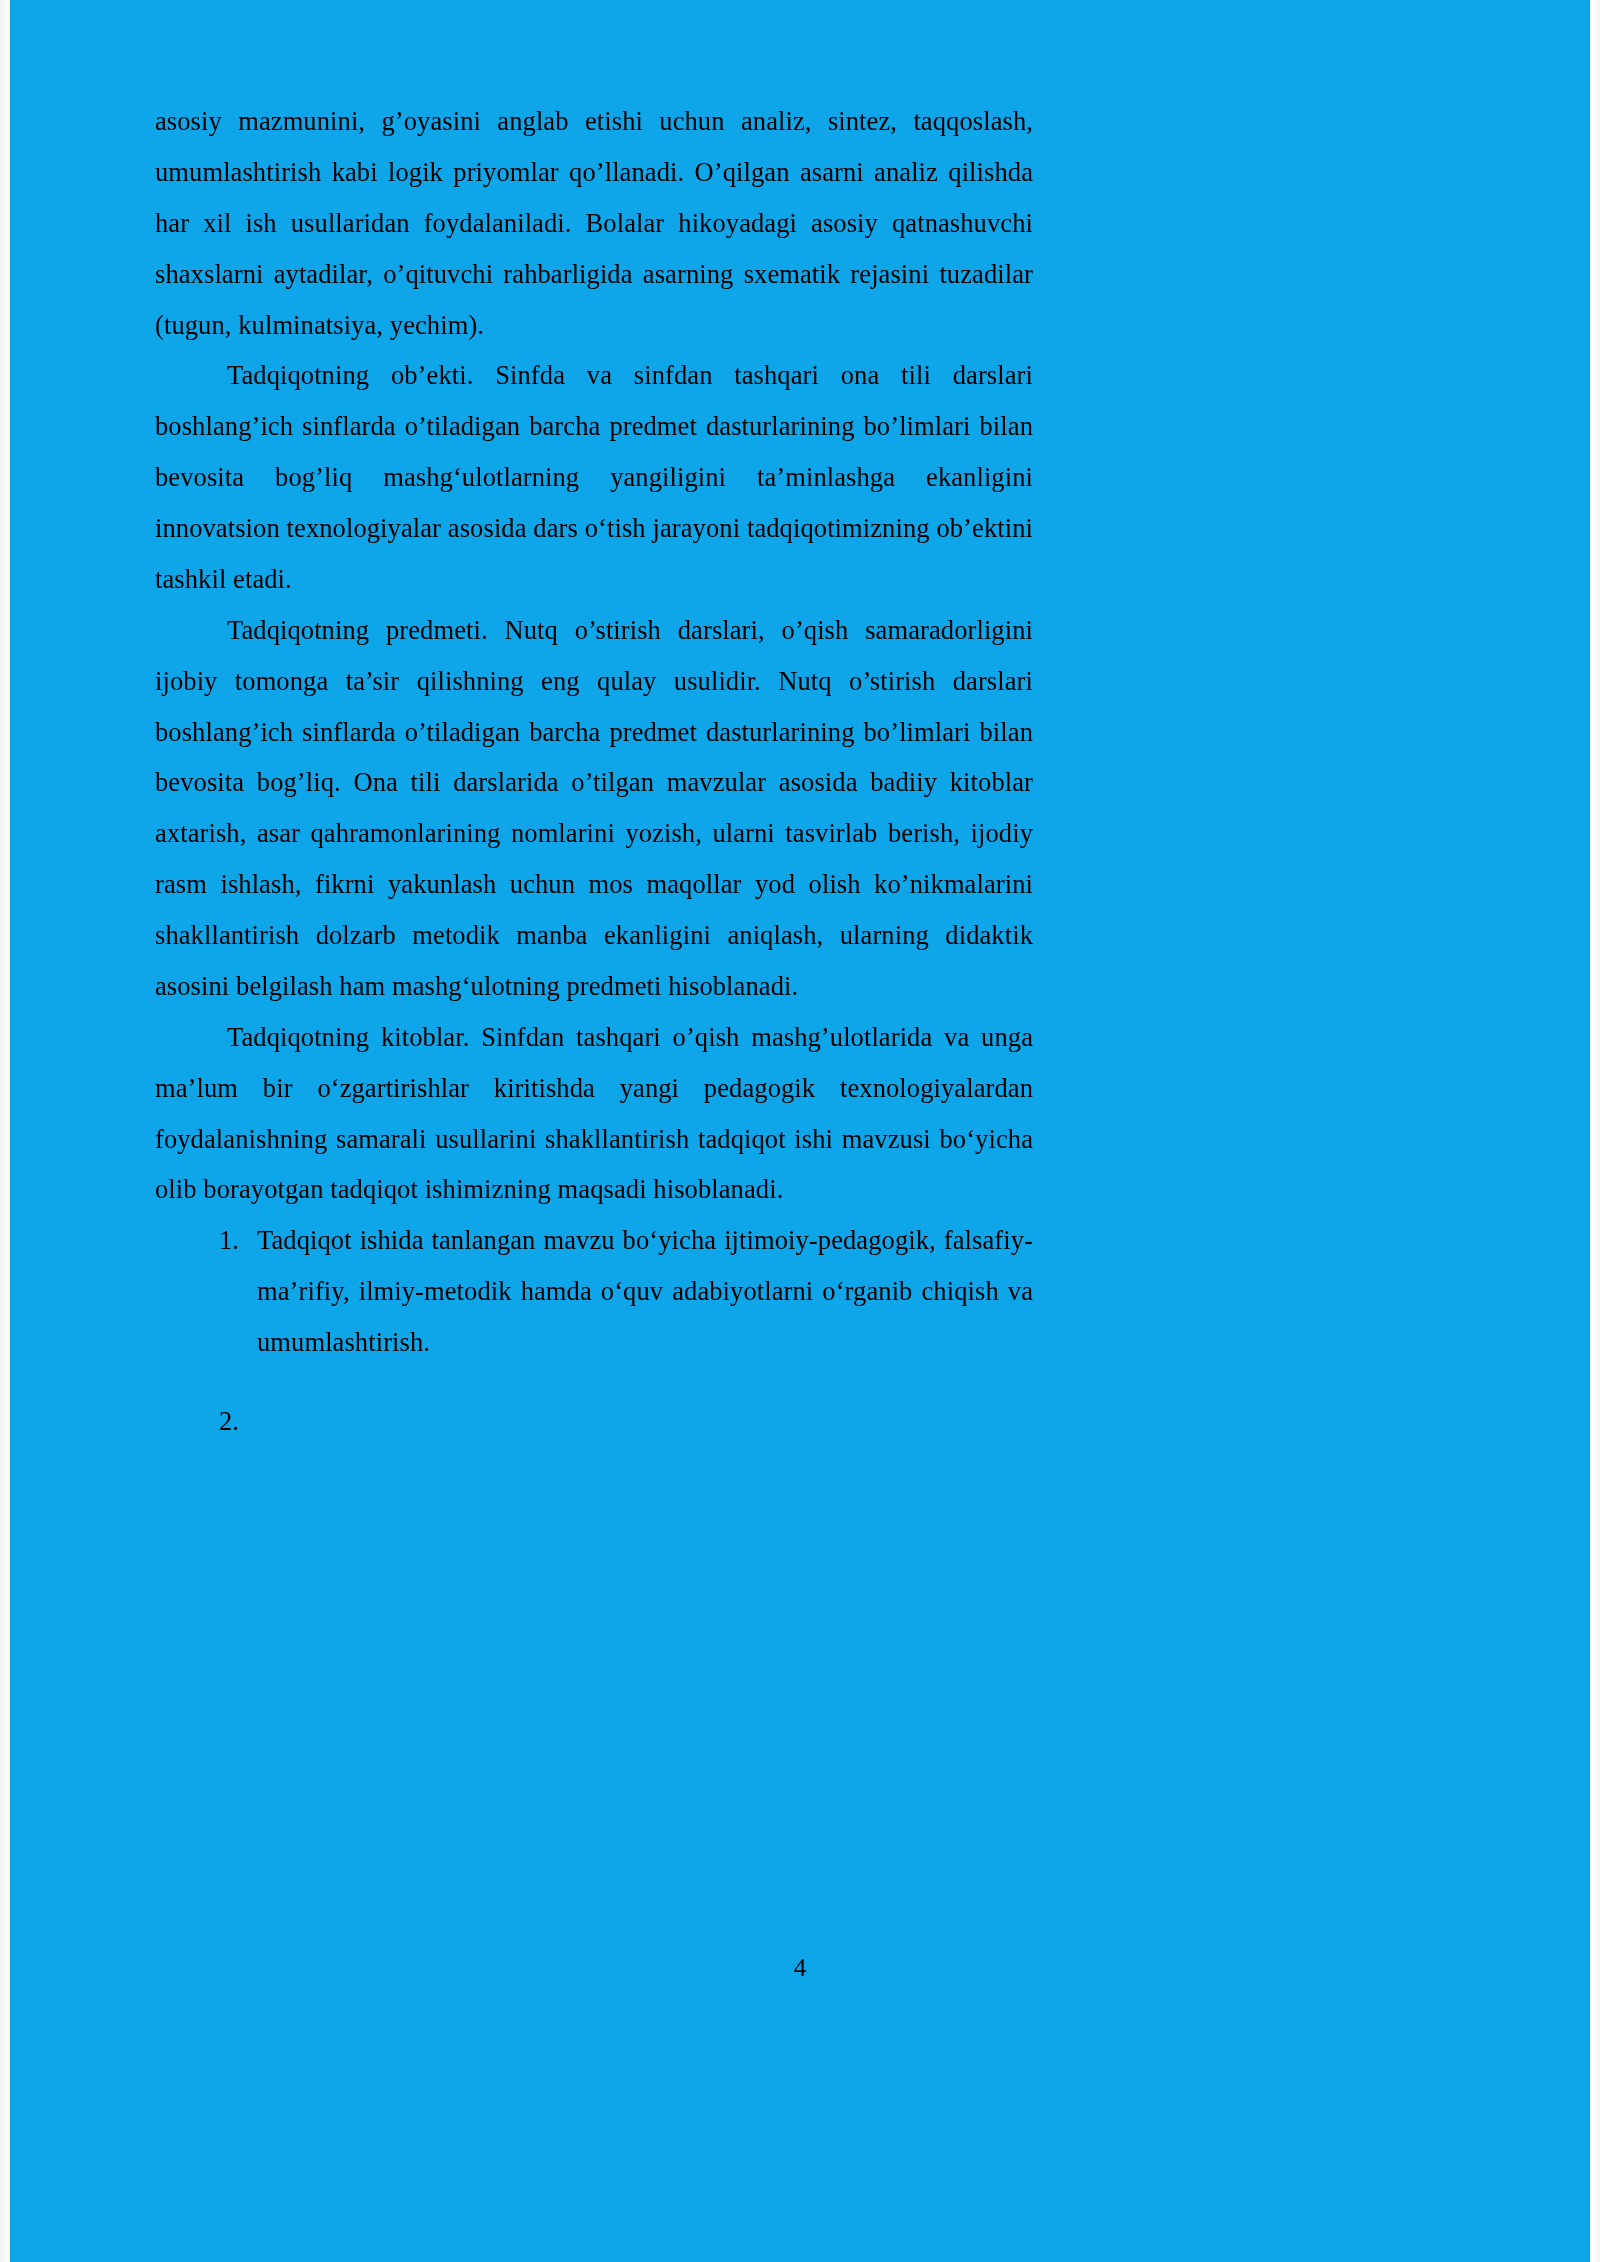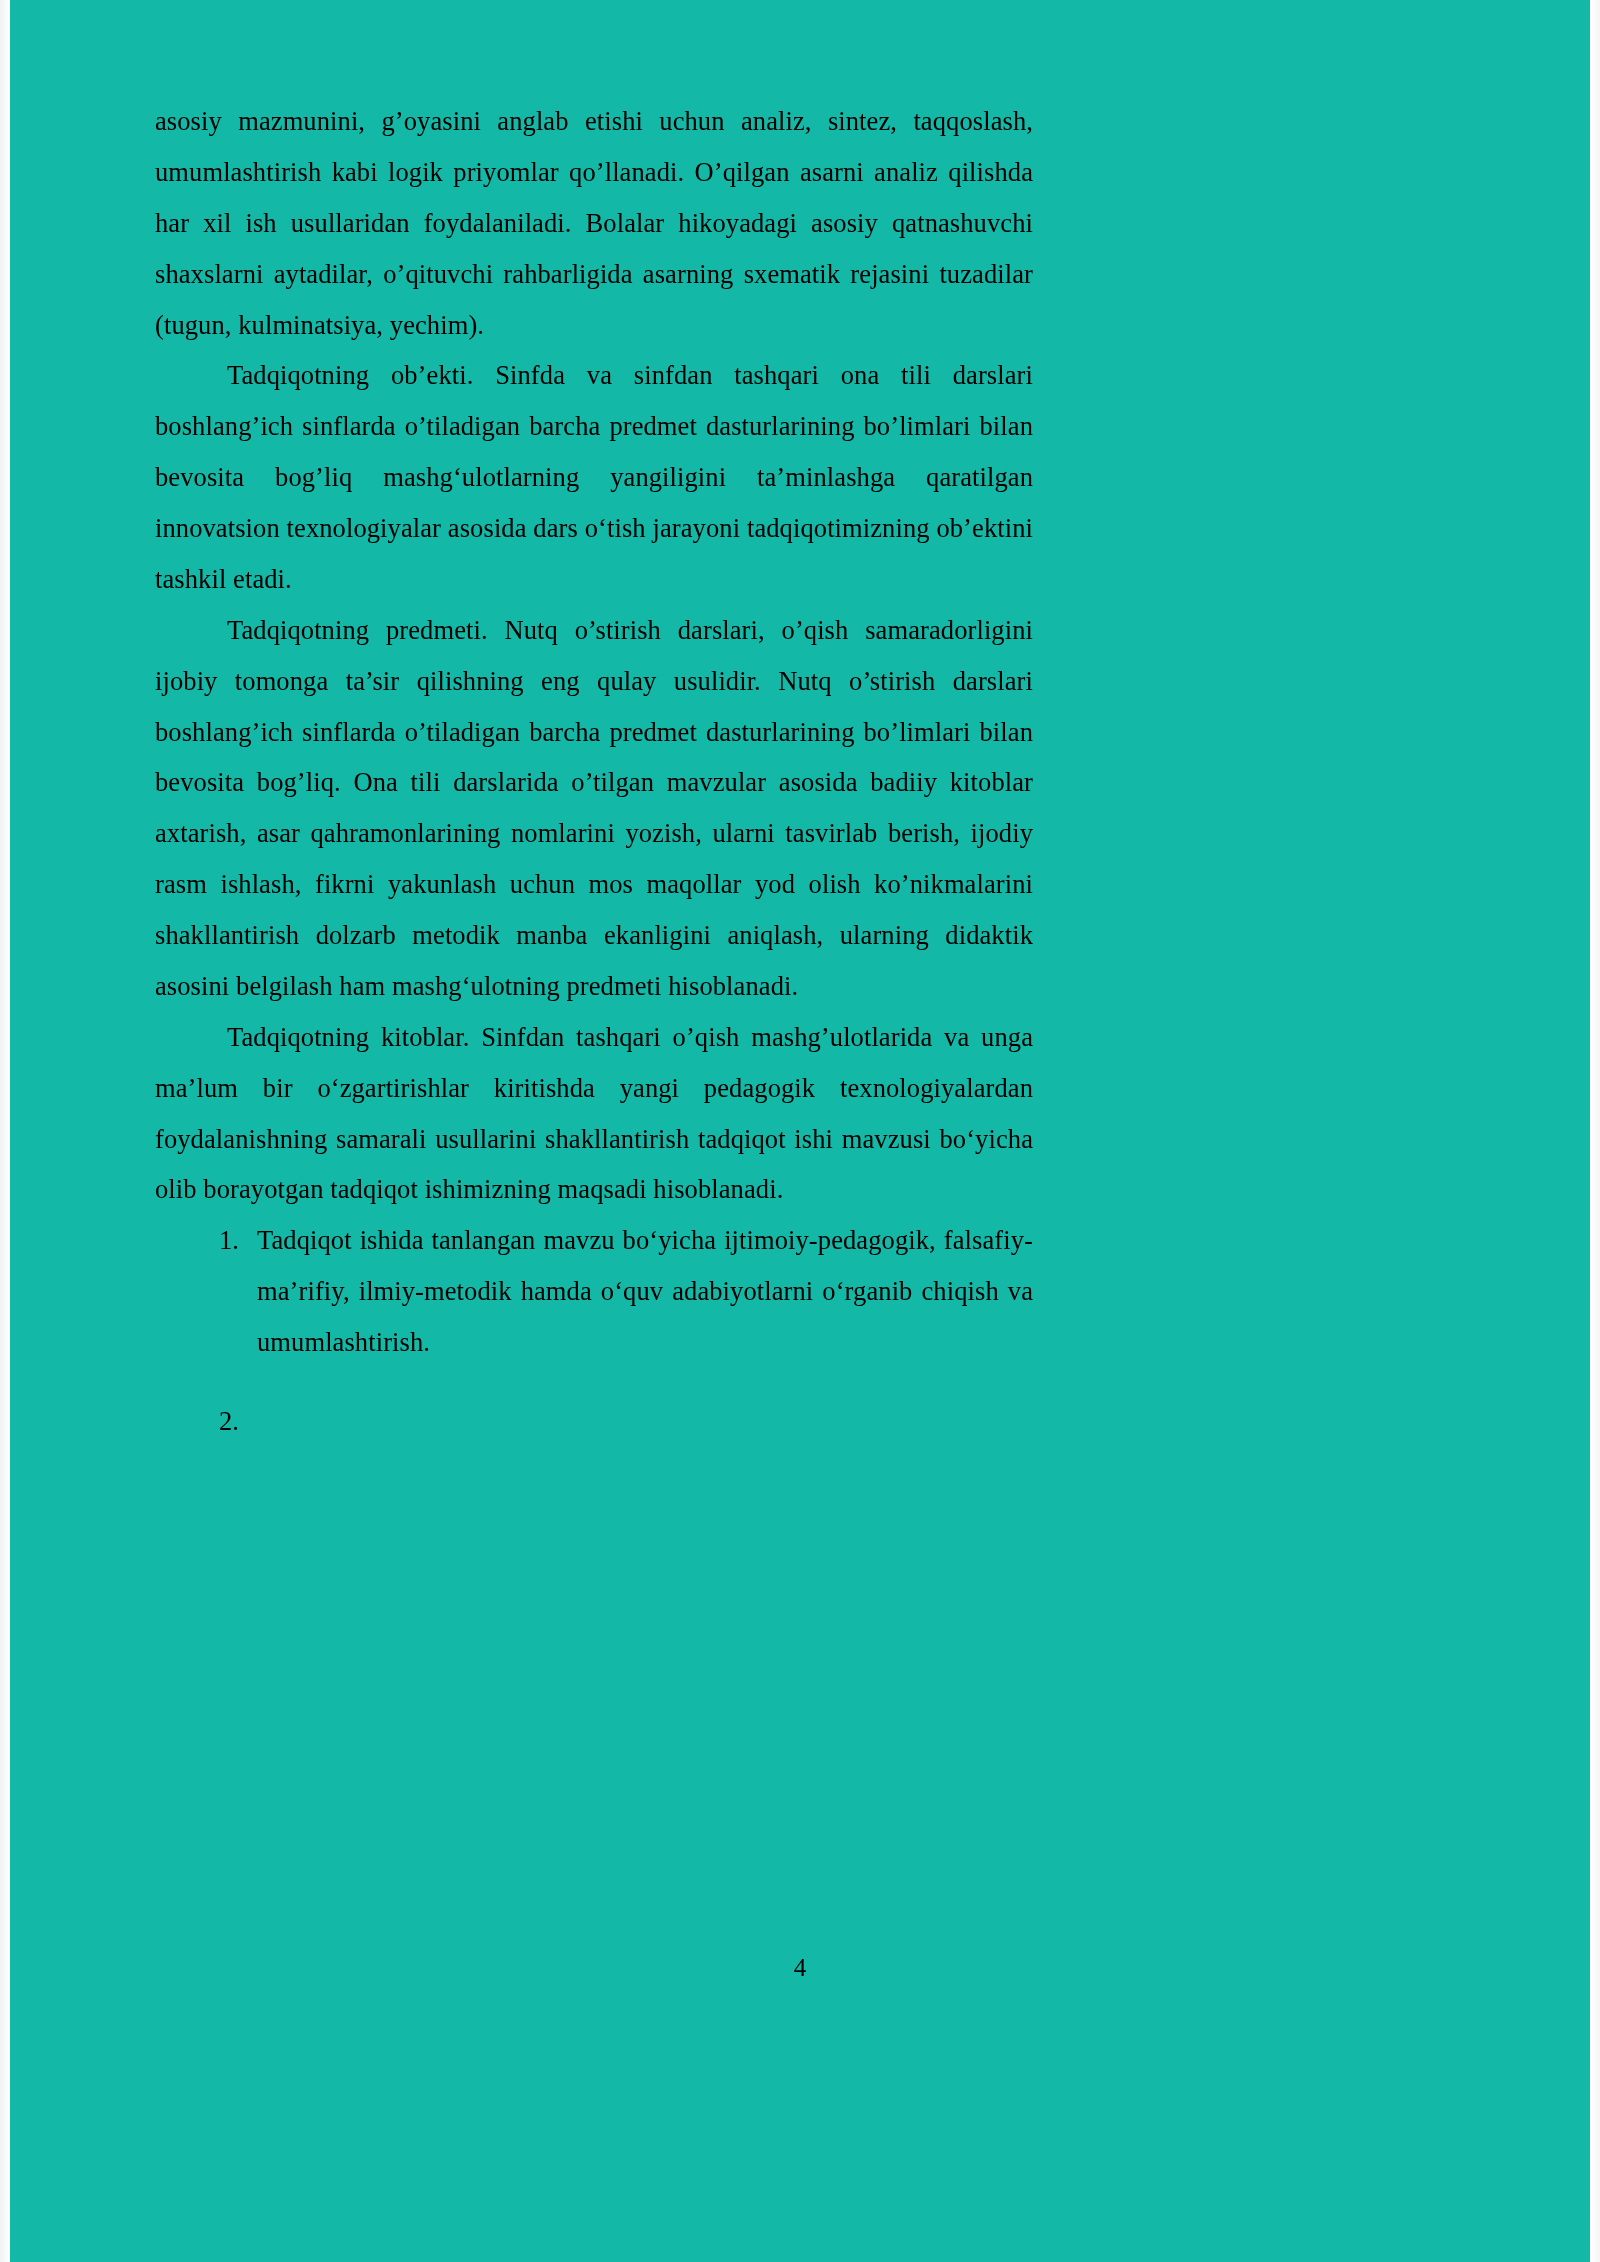--- a/index.html
+++ b/index.html
@@ -13,21 +13,21 @@
     font-family: "Liberation Serif", "DejaVu Serif", serif;
     color: #000000;
     -webkit-font-smoothing: antialiased;
   }
 
   .page {
     position: relative;
     box-sizing: border-box;
     width: 1600px;
     height: 2262px;
-    background: #14b8a6;
+    background: #0ea5e9;
     padding: 0;
     overflow: hidden;
   }
 
   
   .scan-edge-left {
     position: absolute;
     top: 0; left: 0;
     width: 10px; height: 100%;
     background: linear-gradient(to right, #f2f2f2, #ffffff);
@@ -103,21 +103,21 @@
 
 <div class="page">
 
   <div class="scan-edge-left"></div>
   <div class="scan-edge-right"></div>
 
   <div class="content">
 
     <p class="para">asosiy mazmunini, g’oyasini anglab etishi uchun analiz, sintez, taqqoslash, umumlashtirish kabi logik priyomlar qo’llanadi. O’qilgan asarni analiz qilishda har xil ish usullaridan foydalaniladi. Bolalar hikoyadagi asosiy qatnashuvchi shaxslarni aytadilar, o’qituvchi rahbarligida asarning sxematik rejasini tuzadilar (tugun, kulminatsiya, yechim).</p>
 
-    <p class="para indent"><span class="runin">Tadqiqotning ob’ekti.</span><span> Sinfda va sinfdan tashqari ona tili darslari boshlang’ich sinflarda o’tiladigan barcha predmet dasturlarining bo’limlari bilan bevosita bog’liq mashg‘ulotlarning  yangiligini ta’minlashga qaratilgan innovatsion texnologiyalar asosida dars o‘tish jarayoni tadqiqotimizning ob’ektini tashkil etadi.</span></p>
+    <p class="para indent"><span class="runin">Tadqiqotning ob’ekti.</span><span> Sinfda va sinfdan tashqari ona tili darslari boshlang’ich sinflarda o’tiladigan barcha predmet dasturlarining bo’limlari bilan bevosita bog’liq mashg‘ulotlarning  yangiligini ta’minlashga ekanligini innovatsion texnologiyalar asosida dars o‘tish jarayoni tadqiqotimizning ob’ektini tashkil etadi.</span></p>
 
     <p class="para indent"><span class="runin">Tadqiqotning predmeti.</span><span> Nutq o’stirish darslari, o’qish samaradorligini ijobiy tomonga ta’sir qilishning eng qulay usulidir.  Nutq o’stirish darslari boshlang’ich sinflarda o’tiladigan barcha predmet dasturlarining bo’limlari bilan bevosita bog’liq.  Ona tili darslarida o’tilgan mavzular asosida badiiy kitoblar axtarish, asar qahramonlarining nomlarini yozish, ularni tasvirlab berish, ijodiy rasm ishlash, fikrni yakunlash uchun mos maqollar yod olish ko’nikmalarini shakllantirish dolzarb metodik manba ekanligini aniqlash,  ularning didaktik asosini belgilash ham mashg‘ulotning predmeti hisoblanadi.</span></p>
 
     <p class="para indent"><span class="runin">Tadqiqotning kitoblar.</span><span> Sinfdan tashqari o’qish mashg’ulotlarida va unga ma’lum bir o‘zgartirishlar kiritishda yangi pedagogik texnologiyalardan foydalanishning samarali usullarini shakllantirish tadqiqot ishi mavzusi bo‘yicha olib borayotgan tadqiqot ishimizning maqsadi hisoblanadi.</span></p>
 
 
     <ol class="tasks">
       <li><span class="marker">1.</span><span>Tadqiqot ishida tanlangan mavzu bo‘yicha ijtimoiy-pedagogik,  falsafiy-ma’rifiy,  ilmiy-metodik hamda o‘quv adabiyotlarni o‘rganib chiqish va umumlashtirish.</span></li>
       <li><span class="marker">2.</span></li>
     </ol>

